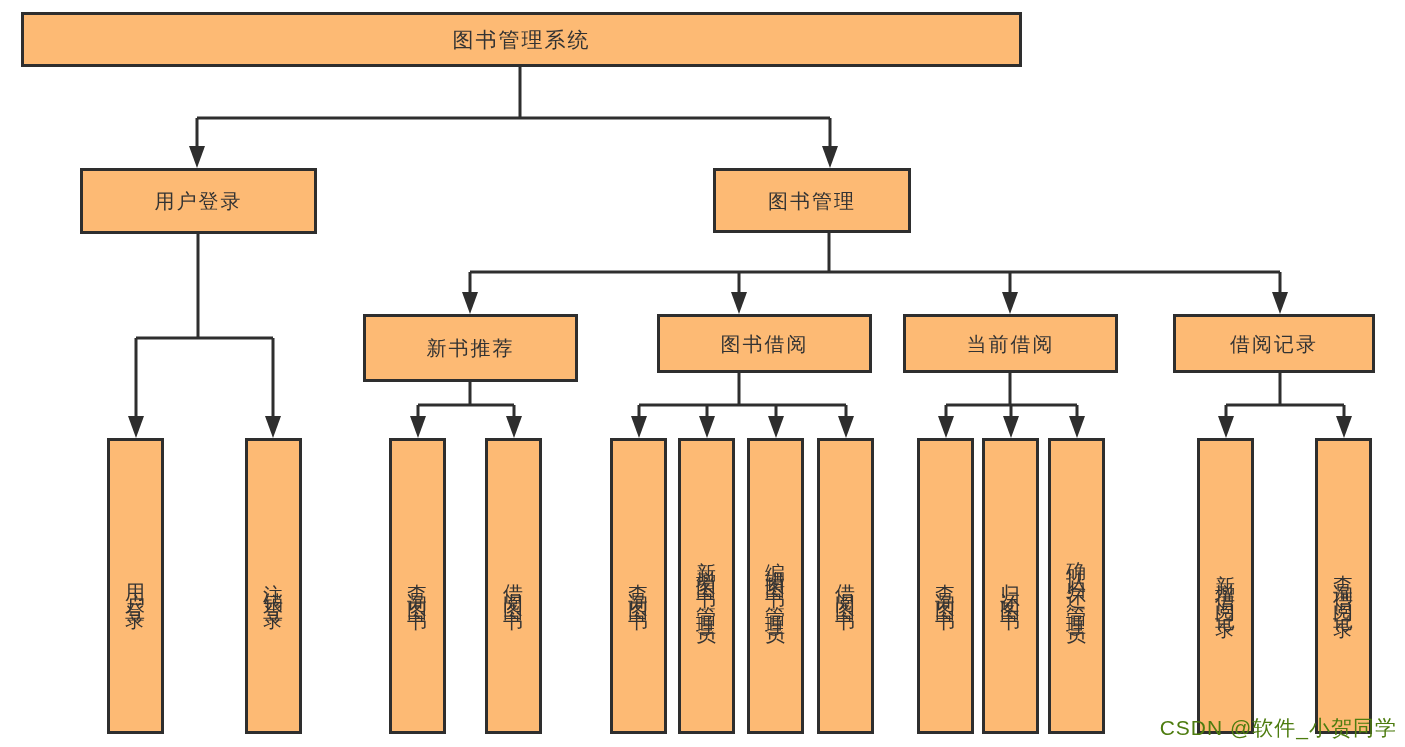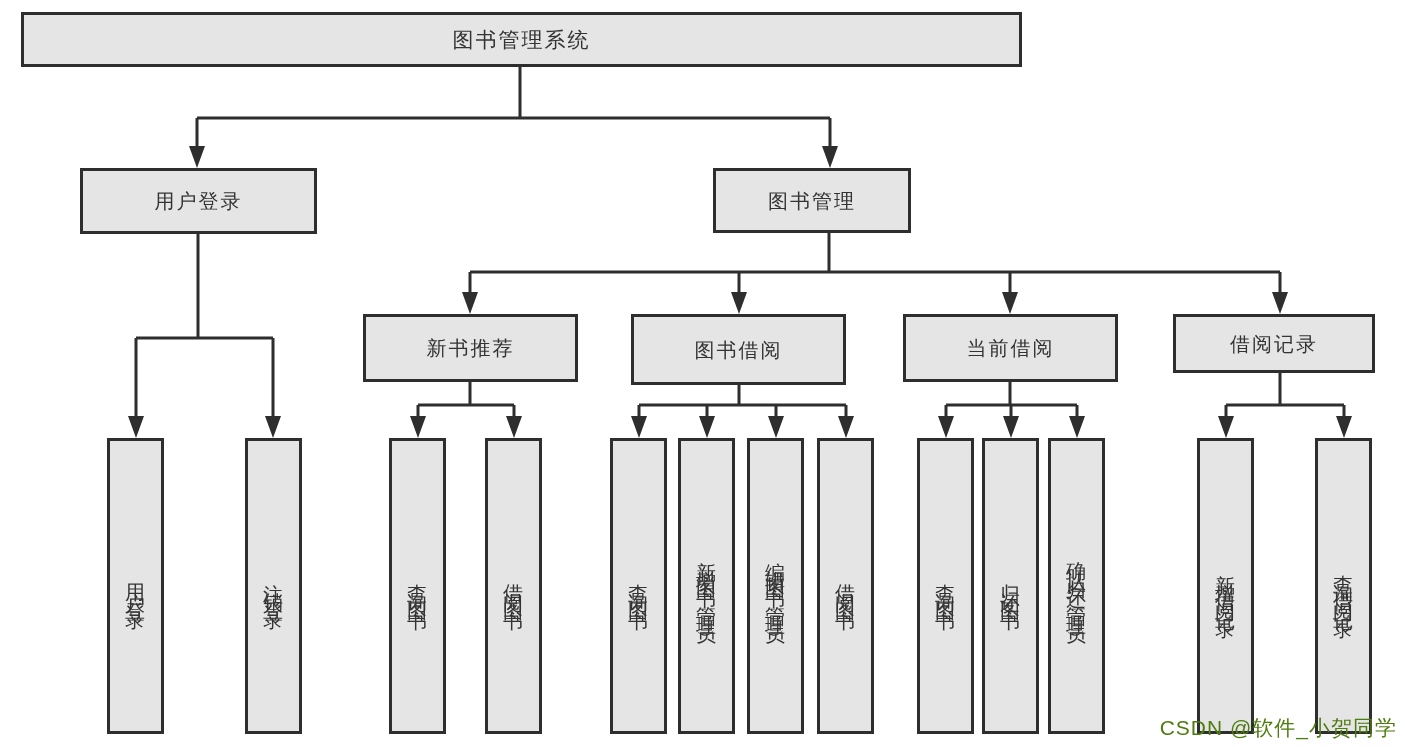--- a/index.html
+++ b/index.html
@@ -4,21 +4,21 @@
 <style>
   html,body { margin:0; padding:0; }
   body {
     width:1405px; height:747px; position:relative; overflow:hidden;
     background:#ffffff;
     font-family:"Liberation Sans", sans-serif;
   }
   #lines { position:absolute; left:0; top:0; z-index:1; }
   .box {
     position:absolute; box-sizing:border-box; z-index:2;
-    border:3px solid #2e2e2e; background:#e5e5e5; color:#333333;
+    border:3px solid #2e2e2e; background:#fdba74; color:#333333;
     display:flex; align-items:center; justify-content:center;
     font-size:20px; line-height:1.2;
   }
   .h { letter-spacing:2px; }
   .root { font-size:21px; }
   .v {
     writing-mode:vertical-rl; text-orientation:mixed;
     letter-spacing:9px; font-size:20px;
   }
   .watermark {
@@ -62,22 +62,22 @@
     <polygon points="1336,416 1352,416 1344,438"></polygon>
   </g>
 </svg>
 
 <div class="box h root" style="left:21px; top:12px; width:1001px; height:55px">图书管理系统</div>
 
 <div class="box h" style="left:80px; top:168px; width:237px; height:66px">用户登录</div>
 <div class="box h" style="left:713px; top:168px; width:198px; height:65px">图书管理</div>
 
 <div class="box h" style="left:363px; top:314px; width:215px; height:68px">新书推荐</div>
-<div class="box h" style="left:631px; top:314px; width:215px; height:71px">图书借阅</div>
-<div class="box h" style="left:903px; top:314px; width:215px; height:68px">当前借阅</div>
+<div class="box h" style="left:657px; top:314px; width:215px; height:59px">图书借阅</div>
+<div class="box h" style="left:903px; top:314px; width:215px; height:59px">当前借阅</div>
 <div class="box h" style="left:1173px; top:314px; width:202px; height:59px">借阅记录</div>
 
 <div class="box v" style="left:107px; top:438px; width:57px; height:296px">用户登录</div>
 <div class="box v" style="left:245px; top:438px; width:57px; height:296px">注销登录</div>
 
 <div class="box v" style="left:389px; top:438px; width:57px; height:296px">查询图书</div>
 <div class="box v" style="left:485px; top:438px; width:57px; height:296px">借阅图书</div>
 
 <div class="box v" style="left:610px; top:438px; width:57px; height:296px">查询图书</div>
 <div class="box v" style="left:678px; top:438px; width:57px; height:296px">新增图书（管理员）</div>

